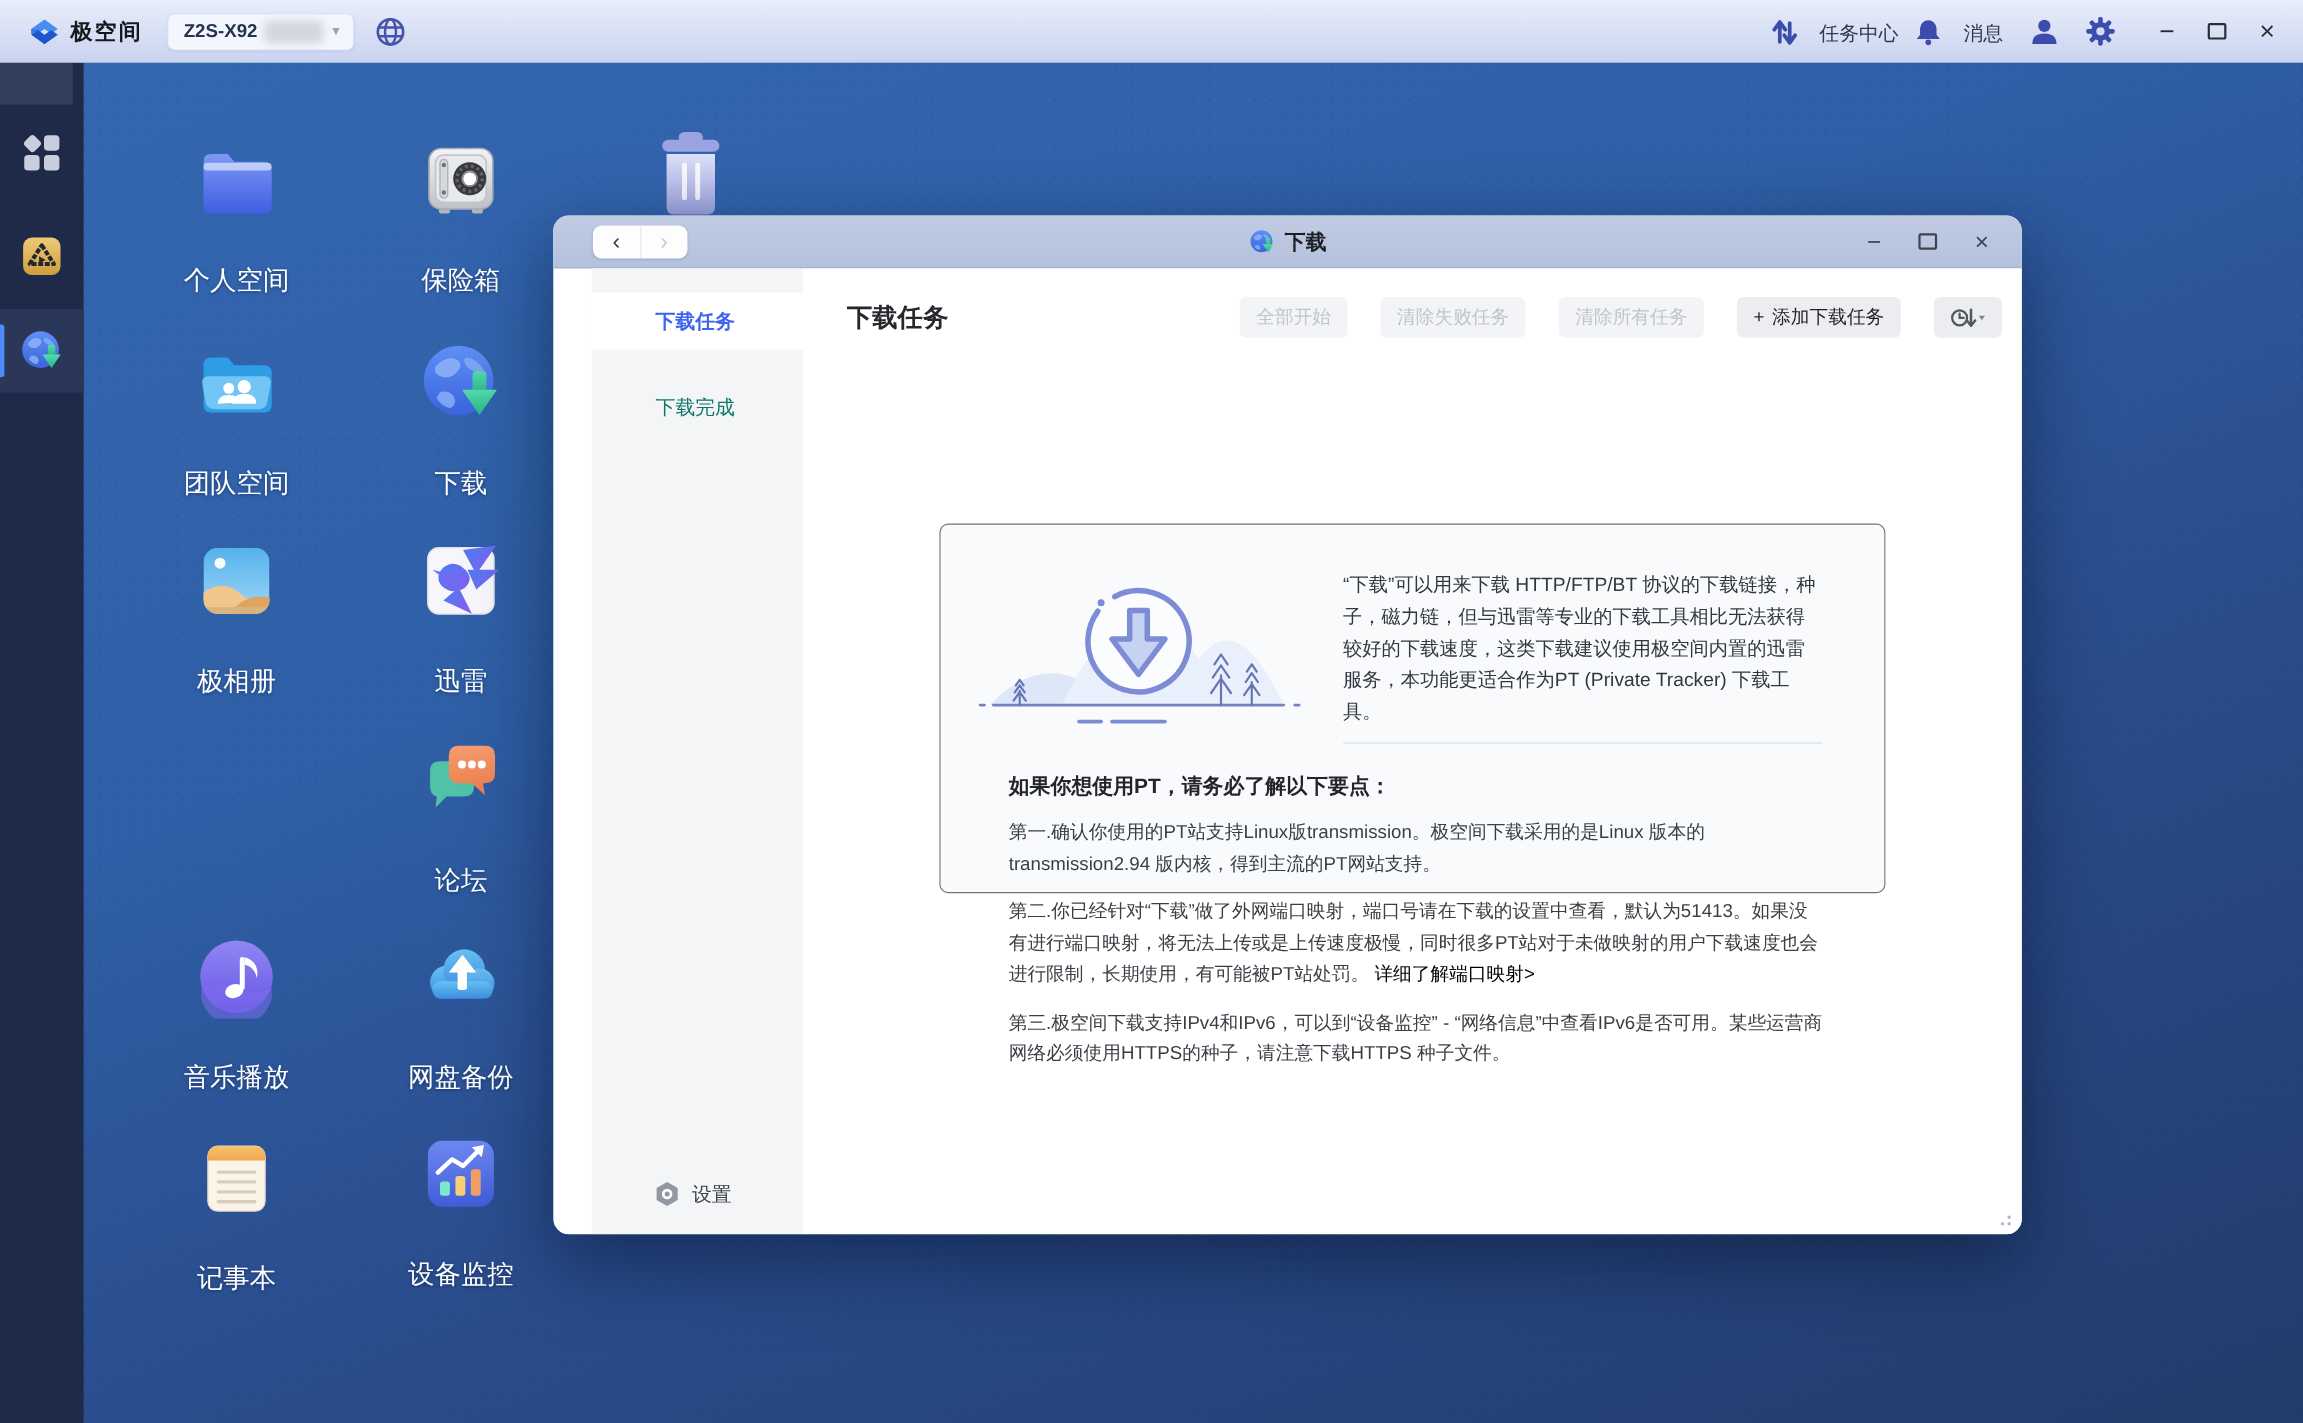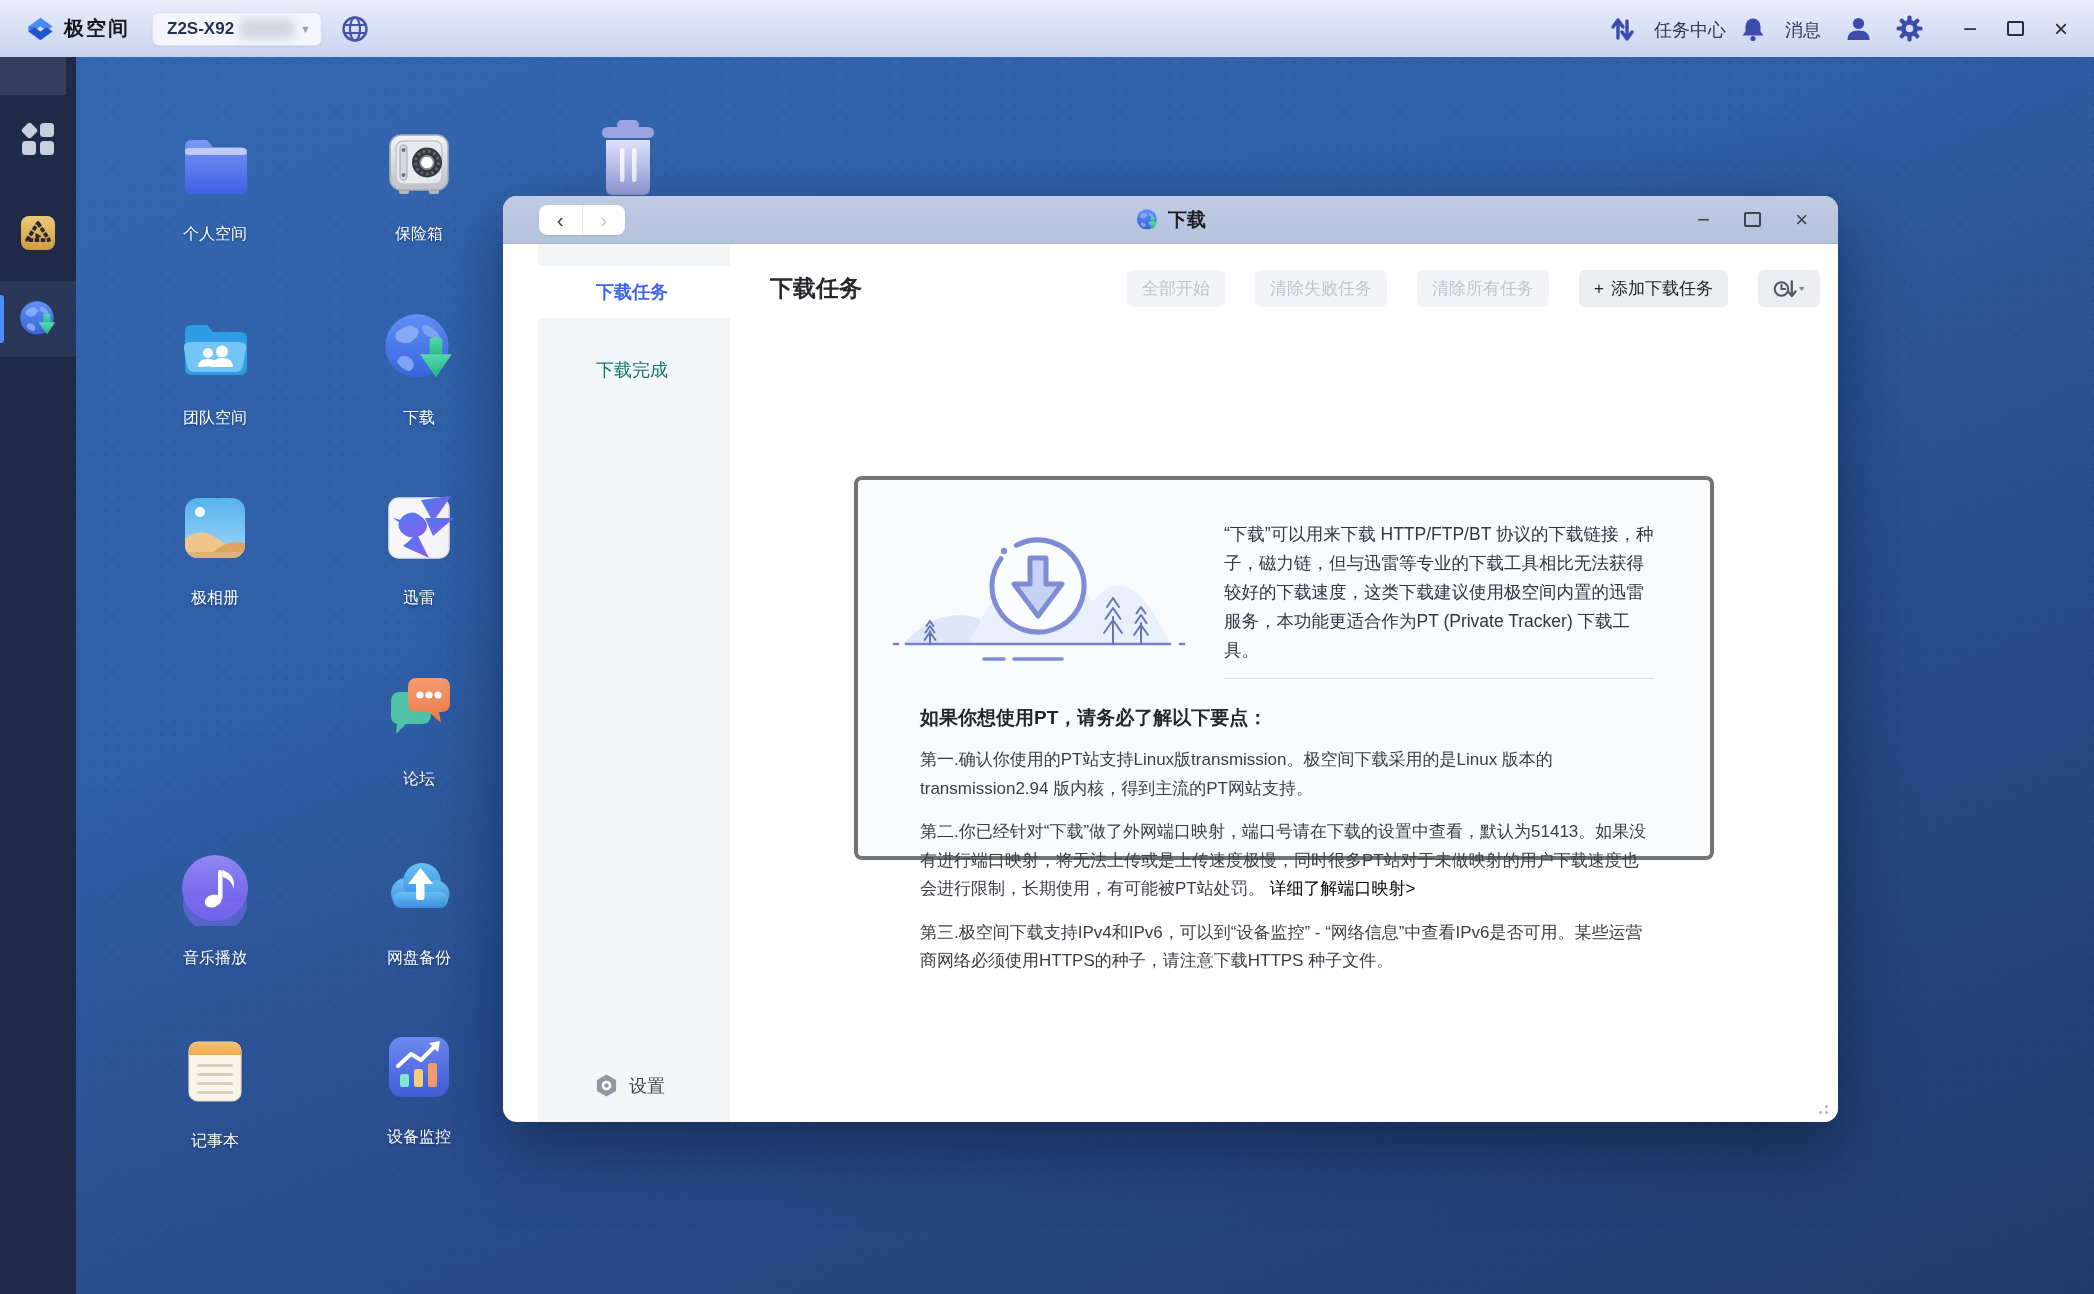--- a/index.html
+++ b/index.html
@@ -36,21 +36,21 @@
   
   .rail{position:absolute;left:0;top:57px;width:76px;height:1237px;background:#1f2a49;z-index:20;}
   .rail-top{position:absolute;left:0;top:0;width:66px;height:38px;background:#343f5d;}
   .rail-item{position:absolute;left:0;width:76px;height:76px;display:flex;align-items:center;justify-content:center;cursor:pointer;}
   .rail-item.active{background:#2b3758;}
   .rail-item.active::before{content:"";position:absolute;left:0;top:14px;width:4px;height:48px;background:#4f8bff;border-radius:0 3px 3px 0;}
 
   
   .dicon{position:absolute;width:140px;text-align:center;cursor:pointer;z-index:1;}
   .dicon svg{display:block;margin:0 auto;}
-  .dlabel{margin-top:22px;font-size:16px;color:#ffffff;text-shadow:0 1px 3px rgba(0,20,60,.5);}
+  .dlabel{margin-top:37px;font-size:24px;color:#ffffff;text-shadow:0 1px 3px rgba(0,20,60,.5);}
   .trash{position:absolute;left:597px;top:118px;z-index:2;cursor:pointer;}
 
   
   .dlwin{position:absolute;left:503px;top:196px;width:1335px;height:926px;border-radius:14px;
     background:#ffffff;box-shadow:0 24px 70px rgba(4,14,40,.5);overflow:hidden;z-index:10;}
   .titlebar{height:47px;background:linear-gradient(180deg,#c0cbe3,#b5c2dd);
     border-bottom:1px solid rgba(80,95,135,.25);display:flex;align-items:center;position:relative;}
   .navbtns{margin-left:36px;width:86px;height:30px;background:#fdfdfe;border-radius:8px;
     display:flex;box-shadow:0 1px 2px rgba(40,60,120,.15);overflow:hidden;}
   .navbtns .nb{flex:1;display:flex;align-items:center;justify-content:center;font-size:21px;cursor:pointer;}
@@ -72,22 +72,22 @@
   .mainarea{flex:1;background:#ffffff;position:relative;overflow:hidden;}
   .mainhdr{height:89px;display:flex;align-items:center;justify-content:space-between;padding:0 18px 0 40px;}
   .mtitle{font-size:23px;font-weight:bold;color:#26282d;}
   .toolbar{display:flex;align-items:center;gap:30px;}
   .tbtn{height:37px;border-radius:6px;border:none;padding:0 15px;font-size:17px;
     font-family:inherit;display:flex;align-items:center;gap:7px;cursor:pointer;}
   .tbtn.disabled{background:#f3f4f7;color:#c1c4cc;cursor:default;}
   .tbtn.primary{background:#ebedf0;color:#1f2126;}
   .tbtn.iconbtn{width:62px;padding:0;justify-content:center;background:#ebedf0;color:#4a4e57;}
 
-  .card{margin:143px auto 12px;width:860px;height:384px;background:#f8fafc;
-    border:4px solid #737373;border-radius:8px;box-sizing:border-box;}
+  .card{margin:143px auto 12px;width:860px;height:336px;background:#f8fafc;
+    border:1px solid #737373;border-radius:8px;box-sizing:border-box;}
   .card-row{display:flex;padding:14px 56px 0 30px;}
   .ill{flex:none;width:300px;}
   .introcol{margin-left:36px;flex:1;padding-top:26px;}
   .intro{font-size:17.5px;line-height:29px;color:#333640;margin:0;}
   .introcol hr{border:none;border-top:1px solid #d7dbe4;margin:13px 0 0;}
   .ptsec{padding:26px 56px 0 62px;}
   .pthead{font-size:19px;font-weight:bold;color:#23252b;margin:0;}
   .pt{font-size:17px;line-height:28.5px;color:#3b3e46;margin:15px 0 0;}
   .ptlink{color:#000000;cursor:pointer;}
   .grip{position:absolute;right:10px;bottom:8px;width:14px;height:14px;}

